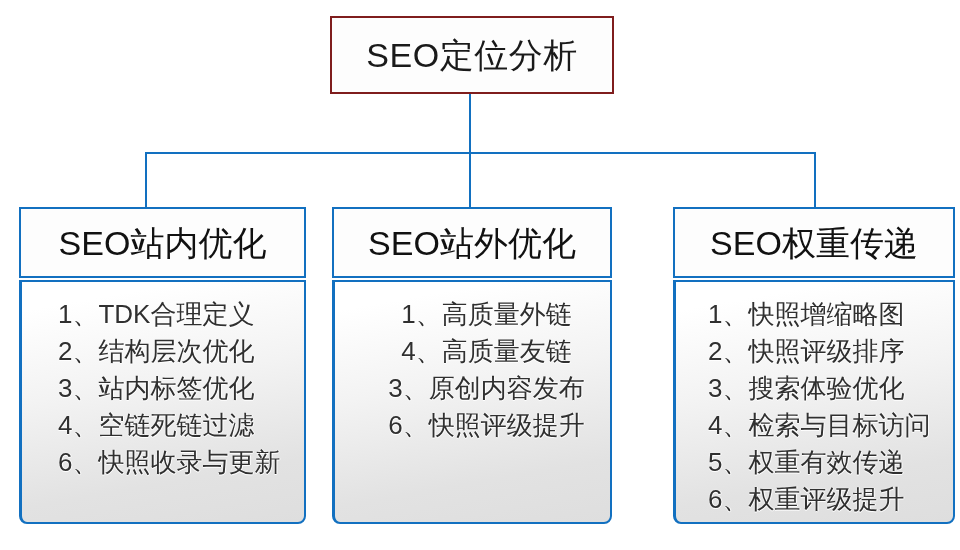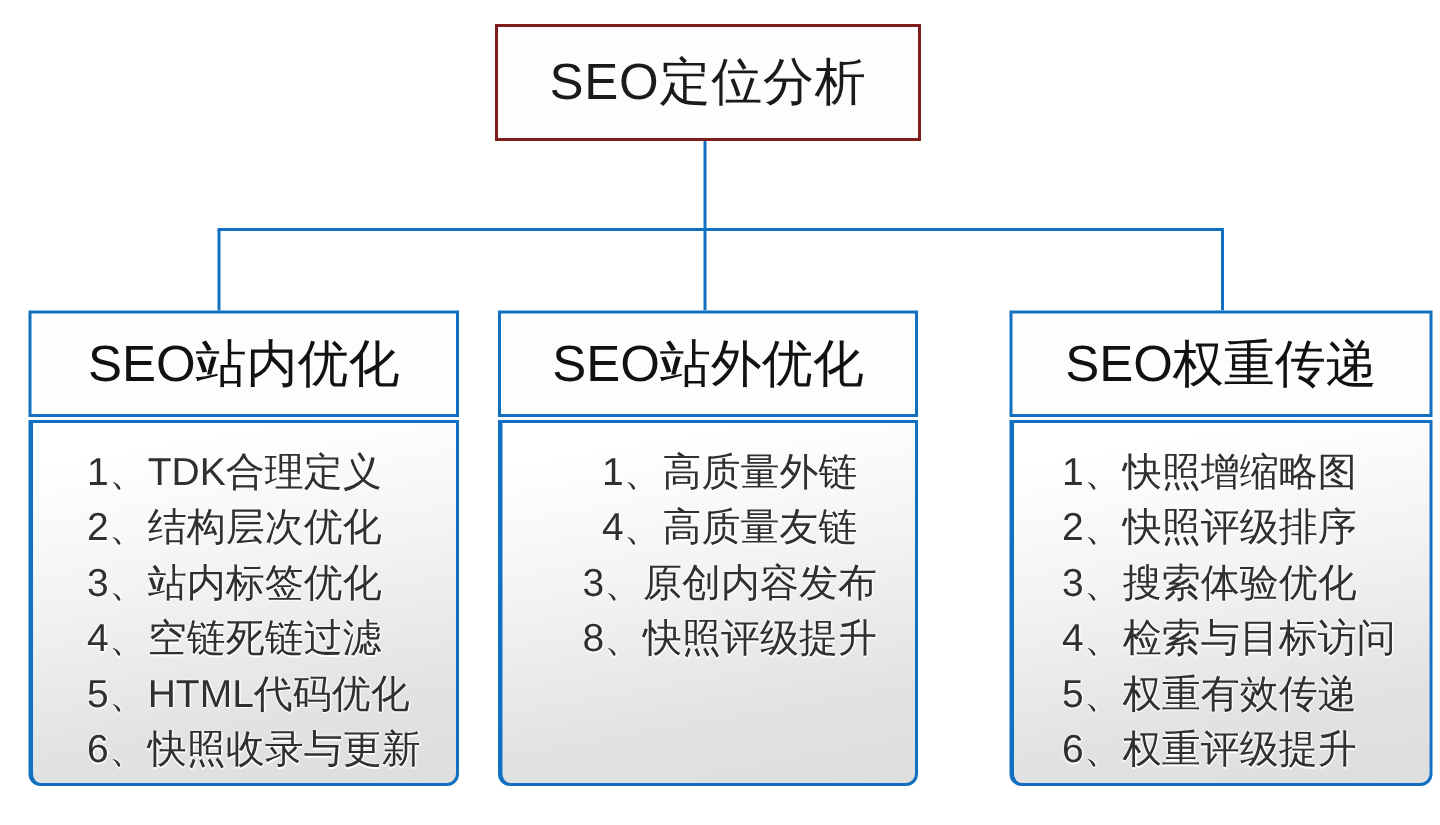--- a/index.html
+++ b/index.html
@@ -128,36 +128,35 @@
   <div class="column col-0">
     <div class="col-header">
       <span class="col-header-label">SEO站内优化</span>
     </div>
     <div class="col-body">
       <ul class="item-list">
         <li>1、TDK合理定义</li>
         <li>2、结构层次优化</li>
         <li>3、站内标签优化</li>
         <li>4、空链死链过滤</li>
-        <li>5、HTML代码优化</li>
         <li>6、快照收录与更新</li>
       </ul>
     </div>
   </div>
 
   <div class="column col-1">
     <div class="col-header">
       <span class="col-header-label">SEO站外优化</span>
     </div>
     <div class="col-body">
       <ul class="item-list">
         <li>1、高质量外链</li>
         <li>4、高质量友链</li>
         <li>3、原创内容发布</li>
-        <li>8、快照评级提升</li>
+        <li>6、快照评级提升</li>
       </ul>
     </div>
   </div>
 
   <div class="column col-2">
     <div class="col-header">
       <span class="col-header-label">SEO权重传递</span>
     </div>
     <div class="col-body">
       <ul class="item-list">

